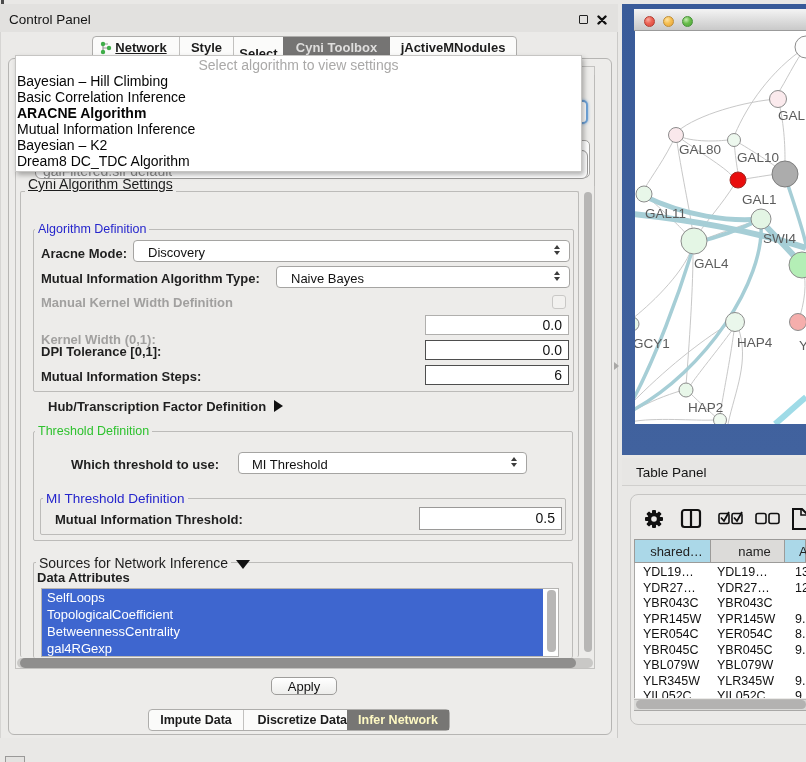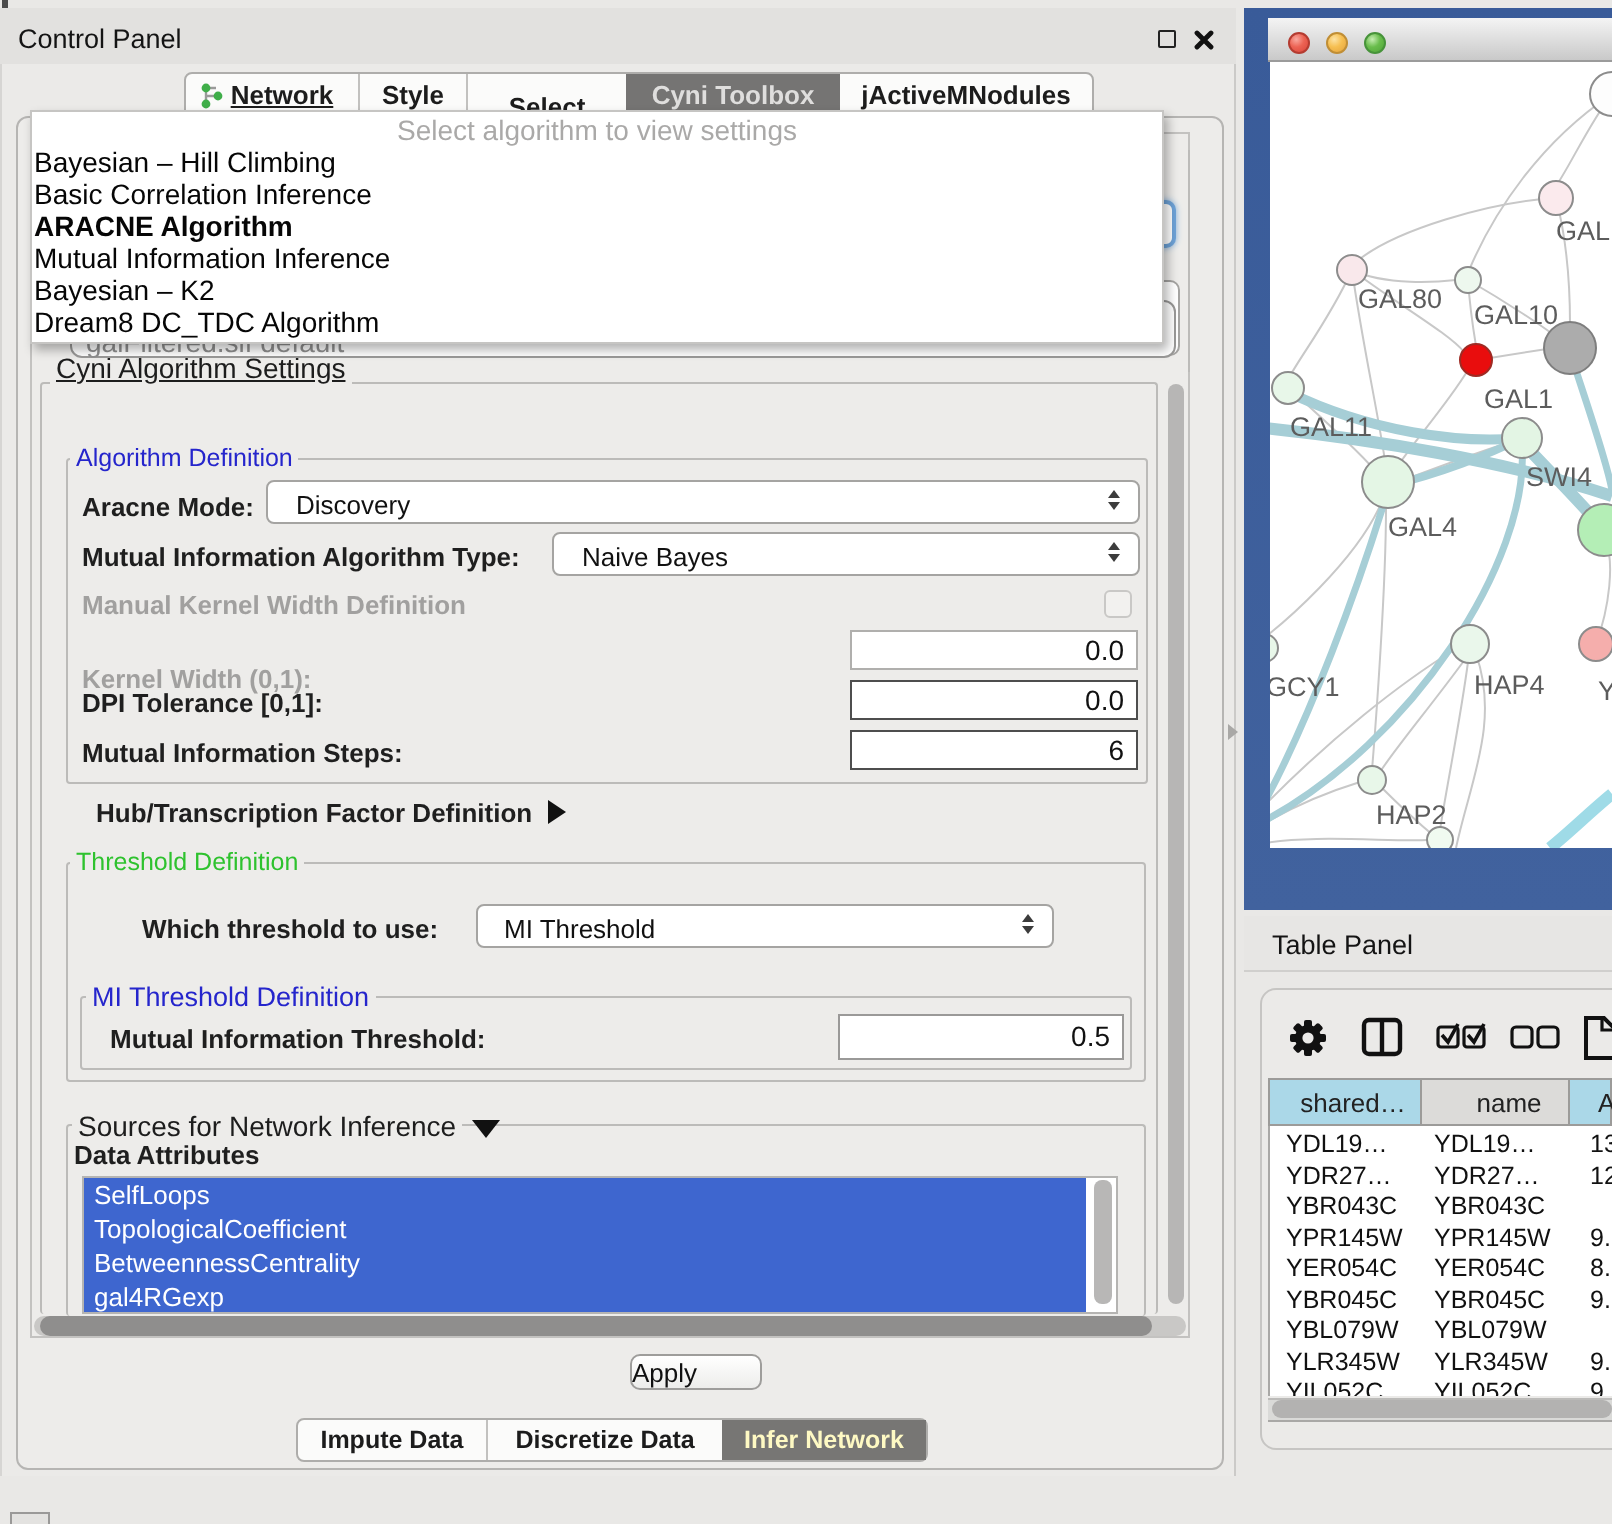--- a/index.html
+++ b/index.html
@@ -37,21 +37,21 @@
 
 <div id="toptabs" class="abs" style="left:92px;top:36px;height:23px;background:#fbfbfa;border:1px solid #aeadab;border-radius:4px;display:flex;font-size:13px;font-weight:bold;color:#1c1c1c;">
   <div style="width:86px;position:relative;text-align:center;padding:3px 0 0 10px;text-decoration:underline;">
     <svg class="abs" style="left:6px;top:4px;" width="14" height="14" viewBox="0 0 14 14">
       <path d="M4 3 L4 11 M4 7 L10 7 M4 3 L9 3" stroke="#9a9a9a" stroke-width="1.2" fill="none"></path>
       <circle cx="4" cy="3" r="2.2" fill="#3fae49"></circle>
         <circle cx="4" cy="11" r="2.2" fill="#3fae49"></circle>
         <circle cx="10" cy="7" r="2.2" fill="#3fae49"></circle>
     </svg>Network</div>
   <div style="width:54px;border-left:1px solid #c2c1bf;text-align:center;padding-top:3px;">Style</div>
-  <div style="width:80px;border-left:1px solid #c2c1bf;text-align:center;padding-top:9px;">Select</div>
+  <div style="width:50px;border-left:1px solid #c2c1bf;text-align:center;padding-top:9px;">Select</div>
   <div style="width:107px;background:#757473;color:#dfdedd;text-align:center;padding-top:3px;">Cyni Toolbox</div>
   <div style="width:126px;text-align:center;padding-top:3px;">jActiveMNodules</div>
 </div>
 
 <div class="abs" style="left:15px;top:66px;width:580px;height:603px;border:1px solid #c3c2c0;background:#edecea;"></div>
 
 <div class="abs" style="left:584px;top:192px;width:8px;height:460px;background:#b7b6b5;border-radius:4px;"></div>
 
 <div class="abs" style="left:17px;top:658px;width:576px;height:10px;background:#c9c8c6;border-radius:5px;"></div>
 <div class="abs" style="left:20px;top:658px;width:556px;height:10px;background:#8f8e8d;border-radius:5px;"></div>
@@ -117,25 +117,25 @@
 <div class="gtitle" style="left:36px;top:555px;font-size:14px;">Sources for Network Inference</div>
 <div class="abs" style="left:236px;top:560px;width:0;height:0;border-left:7px solid transparent;border-right:7px solid transparent;border-top:9px solid #111;"></div>
 
 <div class="abs lbl" style="left:37px;top:570px;">Data Attributes</div>
 
 <div class="abs" style="left:41px;top:588px;width:518px;height:69px;background:#fff;border:1px solid #b5b4b2;"></div>
 <div class="abs" style="left:42px;top:589px;width:501px;height:67px;background:#3e66cf;"></div>
 <div class="abs" style="left:47px;top:590px;font-size:13px;color:#fff;line-height:16.9px;">SelfLoops<br>TopologicalCoefficient<br>BetweennessCentrality<br>gal4RGexp</div>
 <div class="abs" style="left:547px;top:590px;width:9px;height:62px;background:#b8b7b6;border-radius:4px;"></div>
 
-<div class="abs" style="left:271px;top:677px;width:66px;height:18px;background:linear-gradient(#ffffff,#ededeb);border:1px solid #9e9d9b;border-radius:5px;font-size:13px;color:#111;line-height:17px;margin-left:44px;">Apply</div>
+<div class="abs" style="left:271px;top:677px;width:66px;height:18px;background:linear-gradient(#ffffff,#ededeb);border:1px solid #9e9d9b;border-radius:5px;text-align:center;font-size:13px;color:#111;line-height:17px;">Apply</div>
 
 <div id="bottabs" class="abs" style="left:148px;top:709px;height:22px;background:#fbfbfa;border:1px solid #aeadab;border-radius:4px;display:flex;font-size:12.5px;font-weight:bold;color:#1c1c1c;">
   <div style="width:94px;text-align:center;padding-top:3px;">Impute Data</div>
-  <div style="width:118px;border-left:1px solid #c2c1bf;text-align:center;padding-top:3px;">Discretize Data</div>
+  <div style="width:104px;border-left:1px solid #c2c1bf;text-align:right;padding-top:3px;">Discretize Data</div>
   <div style="width:102px;background:#777674;color:#fef9c3;text-align:center;padding-top:3px;">Infer Network</div>
 </div>
 
 <div class="abs" style="left:594px;top:75px;width:1px;height:111px;background:#bcbbb9;"></div>
 <div class="abs" style="left:560px;top:100px;width:28px;height:24px;background:#fff;border:2px solid #6ea3d8;border-radius:5px;box-shadow:0 0 3px #7fb0e0;"></div>
 <div class="abs" style="left:560px;top:140px;width:30px;height:38px;background:#fff;border:1px solid #a5a4a2;border-radius:5px;"></div>
 <div class="abs" style="left:35px;top:150px;width:553px;height:29px;background:#fff;border:1px solid #9a9998;border-radius:6px;"></div>
 <div class="abs" style="left:43px;top:163px;font-size:14px;color:#8f8f8f;">galFiltered.sif default</div>
 
 <div class="abs" style="left:15px;top:55px;width:567px;height:117px;background:#fff;border:1px solid #c6c5c3;box-shadow:2px 3px 5px rgba(0,0,0,0.3);"></div>

